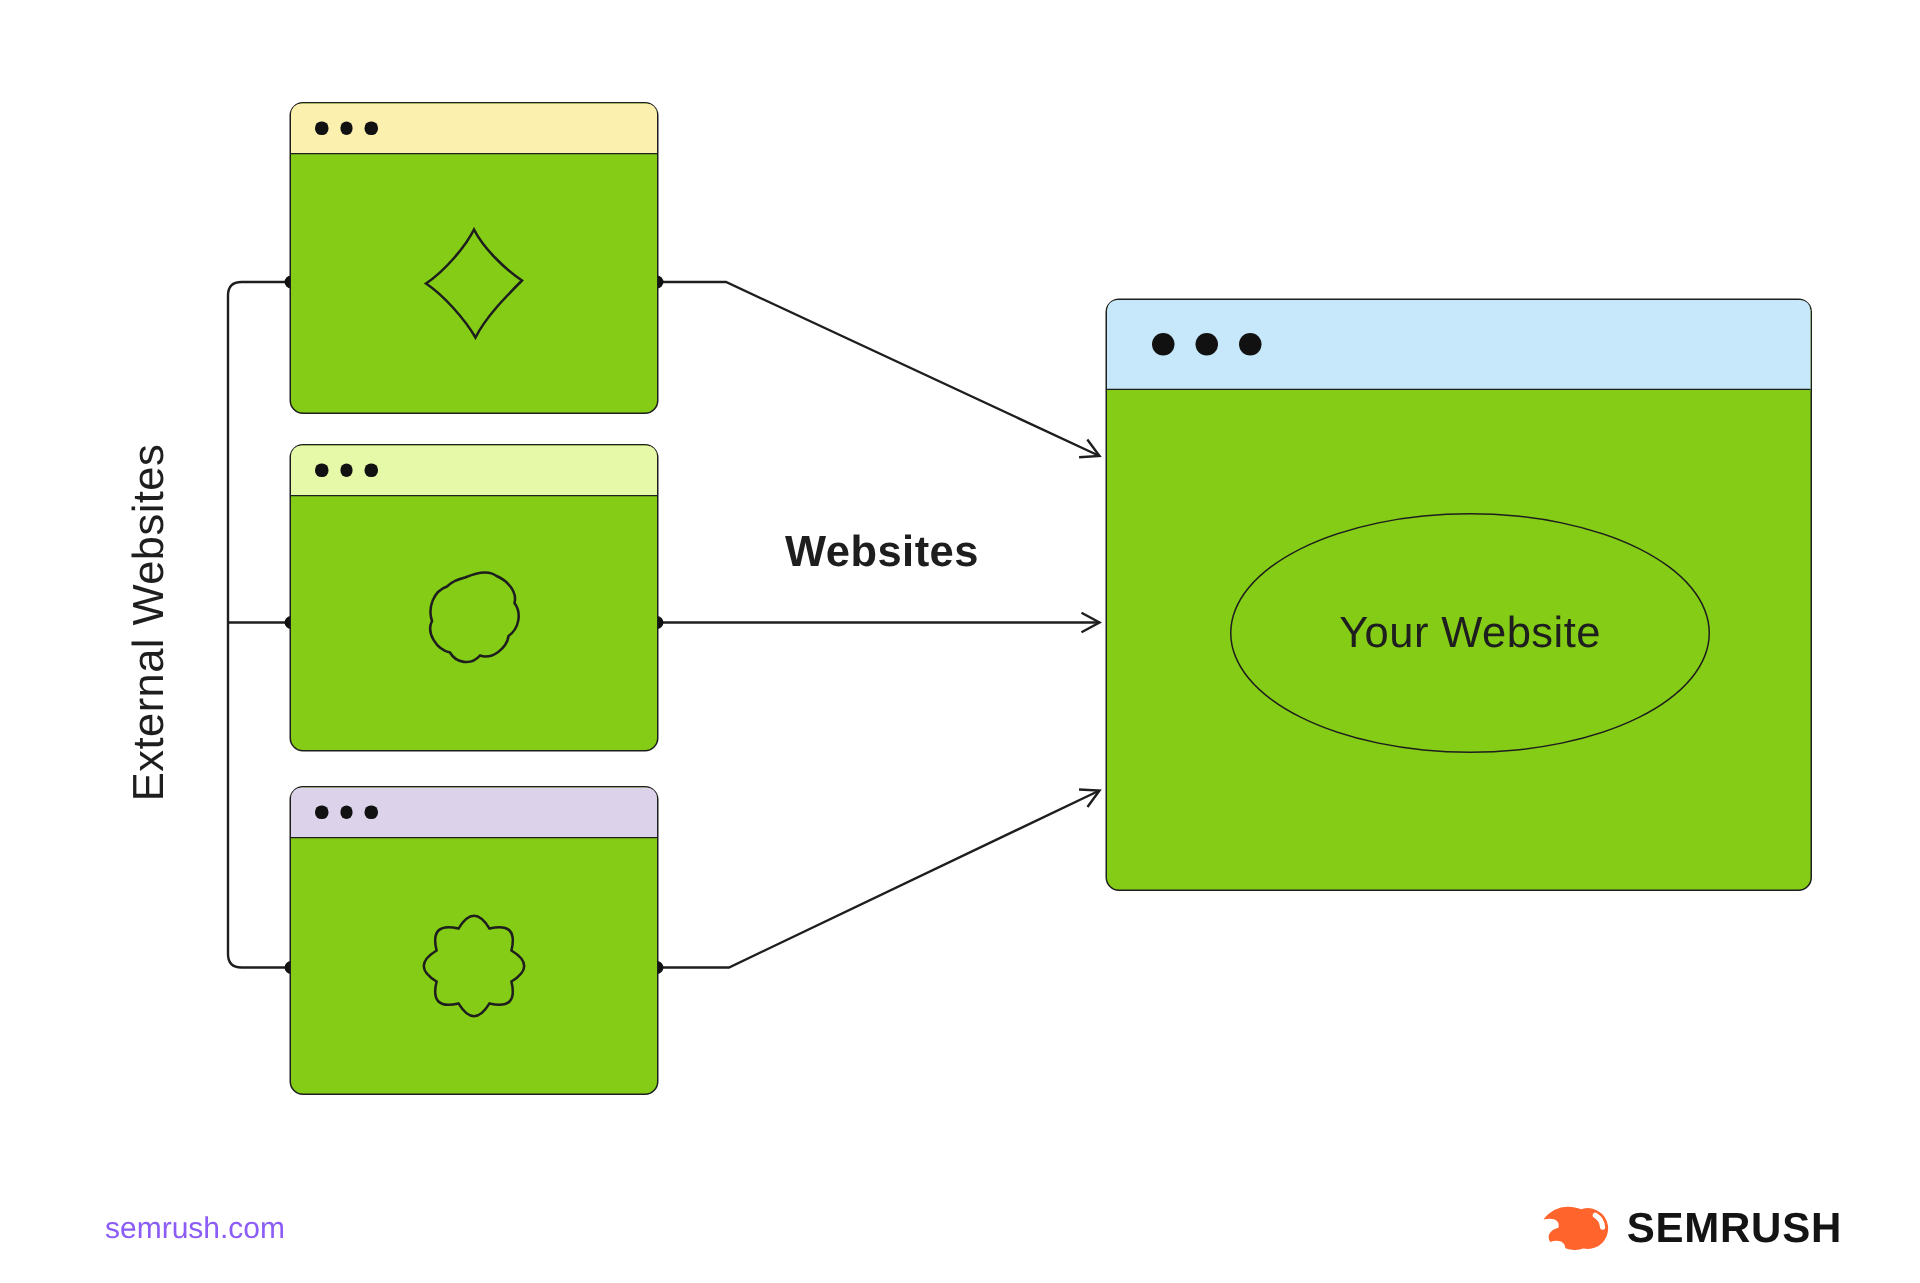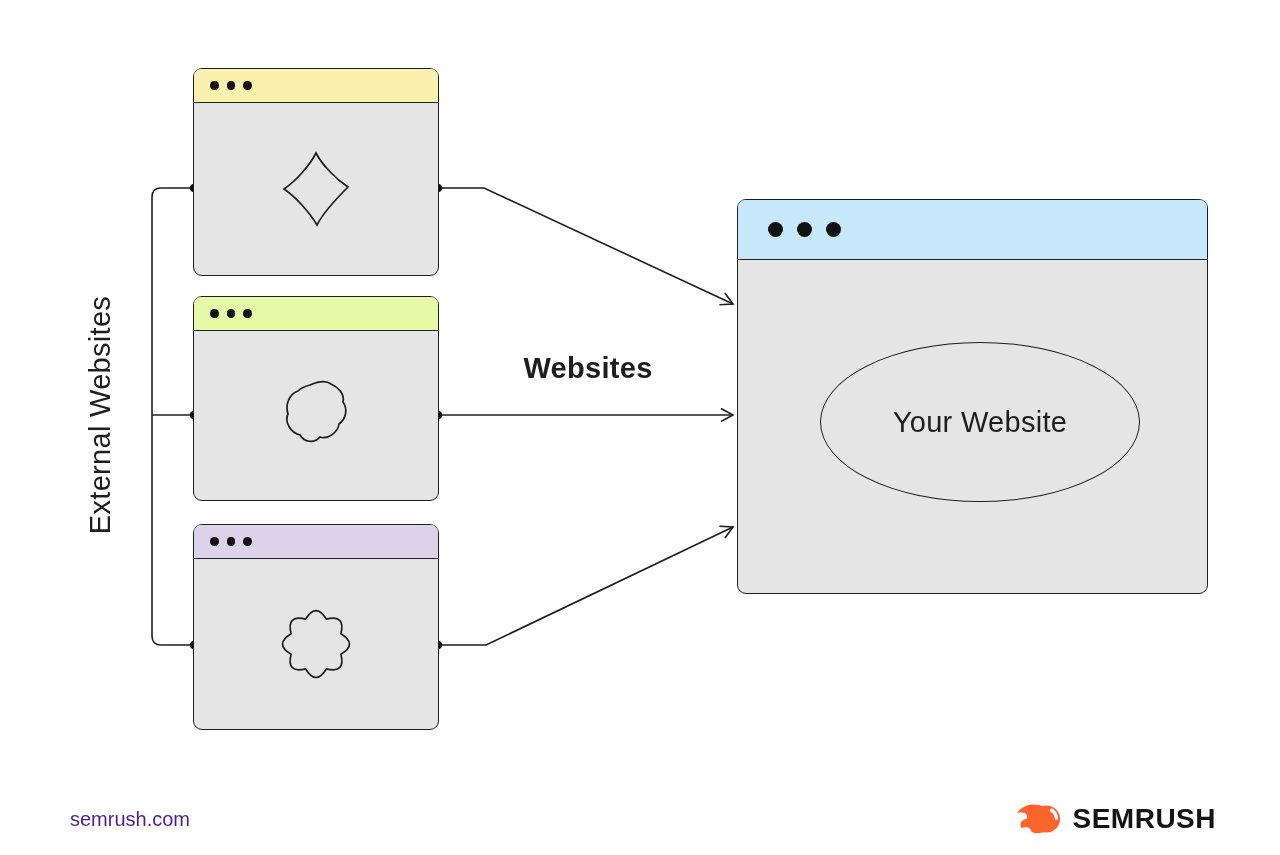--- a/index.html
+++ b/index.html
@@ -6,21 +6,21 @@
   body{
     width:1280px;height:855px;position:relative;background:#ffffff;
     font-family:"Liberation Sans","DejaVu Sans",sans-serif;color:#1e1e1e;
     overflow:hidden;
   }
   .stage{position:absolute;inset:0;}
   svg.connectors{position:absolute;left:0;top:0;pointer-events:none;}
 
   
   .window{
-    position:absolute;background:#e5e5e5;border:1.6px solid #1e1e1e;
+    position:absolute;background:#84cc16;border:1.6px solid #1e1e1e;
     border-radius:9px;box-sizing:border-box;display:flex;flex-direction:column;
   }
   .window .titlebar{
     border-bottom:1.6px solid #1e1e1e;border-radius:7px 7px 0 0;
     display:flex;align-items:center;box-sizing:border-box;
   }
   .window.small .titlebar{height:34px;padding-left:16px;gap:8px;}
   .window.large .titlebar{height:60px;padding-left:30px;gap:14px;}
   .dot{border-radius:50%;background:#111;}
   .window.small .dot{width:8.5px;height:8.5px;}
@@ -39,24 +39,24 @@
     position:absolute;left:100px;top:415px;
     transform:translate(-50%,-50%) rotate(-90deg);
     white-space:nowrap;font-size:29px;font-weight:500;letter-spacing:.3px;
   }
   .arrow-label{
     position:absolute;left:440px;top:352px;width:296px;text-align:center;
     font-size:29px;font-weight:600;letter-spacing:.3px;
   }
 
   .footer-site{
-    position:absolute;left:70px;top:808px;font-size:20px;color:#4c1d95;
+    position:absolute;left:70px;top:808px;font-size:20px;color:#8b5cf6;
   }
   .brand{
-    position:absolute;right:64px;top:799px;display:flex;align-items:center;gap:9px;
+    position:absolute;right:52px;top:799px;display:flex;align-items:center;gap:9px;
   }
   .brand-text{
     font-size:28px;font-weight:800;letter-spacing:.5px;color:#141414;
   }
 </style>
 </head>
 <body>
 
 <div class="stage">
 

